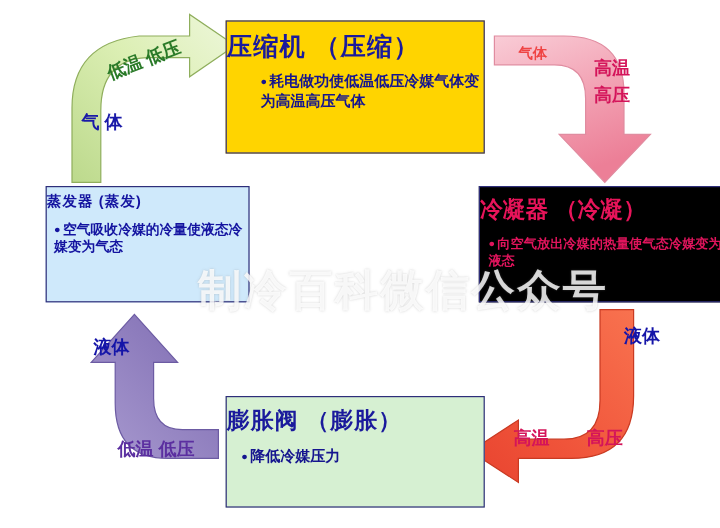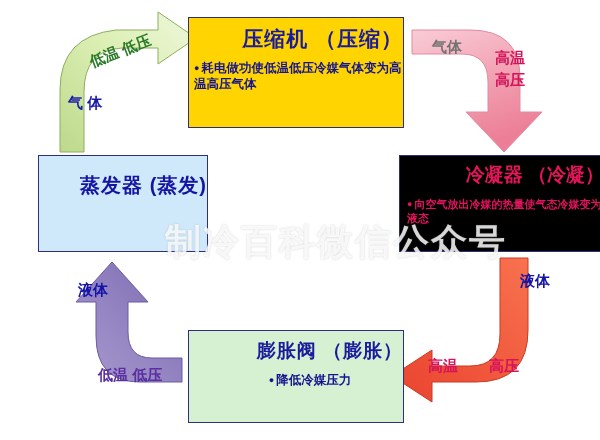--- a/index.html
+++ b/index.html
@@ -19,21 +19,21 @@
     height: 440px;
     background: #ffffff;
     overflow: hidden;
   }
   .box {
     position: absolute;
     box-sizing: border-box;
     border: 1px solid #3a3a8a;
   }
   .box .title {
-    text-align: right;
+    text-align: left;
     font-weight: bold;
     letter-spacing: 1px;
   }
   .box .bullets {
     margin: 0;
     padding: 0;
     list-style: none;
   }
   .box .bullets li {
     font-weight: bold;
@@ -56,21 +56,21 @@
     background: #ffd400;
     border-color: #2e2e7a;
   }
   #box-compressor .title {
     color: #1a1a9c;
     font-size: 21px;
     margin-top: 7px;
   }
   #box-compressor .bullets {
     margin-top: 8px;
-    padding-left: 5px;
+    padding-left: 28px;
   }
   #box-compressor .bullets li {
     color: #15158f;
     font-size: 12.5px;
   }
 
   
   #box-condenser {
     left: 399px;
     top: 155px;
@@ -98,51 +98,49 @@
   #box-evaporator {
     left: 38px;
     top: 155px;
     width: 170px;
     height: 97px;
     background: #cfe9fb;
     border-color: #2e2e7a;
   }
   #box-evaporator .title {
     color: #1414a0;
-    font-size: 20px;
-    margin-top: 16px;
+    font-size: 12px;
+    margin-top: 4px;
   }
   #box-evaporator .bullets {
     margin-top: 8px;
     padding-left: 6px;
   }
   #box-evaporator .bullets li {
     color: #1414a0;
     font-size: 11.5px;
   }
 
   
   #box-expansion {
     left: 188px;
     top: 330px;
     width: 216px;
     height: 93px;
     background: #d6f0d2;
     border-color: #2e2e7a;
-    padding-left: 16px;
   }
   #box-expansion .title {
     color: #1a1a9c;
     font-size: 19px;
     margin-top: 7px;
   }
   #box-expansion .bullets {
     margin-top: 9px;
     padding-left: 12px;
-    text-align: center;
   }
   #box-expansion .bullets li {
     color: #15158f;
     font-size: 12.5px;
     margin-bottom: 11px;
   }
 
   
   .arrow-label {
     position: absolute;
@@ -160,22 +158,22 @@
   #label-gas-left {
     left: 68px;
     top: 94px;
     color: #1a1aa8;
     font-size: 15px;
     text-align: right;
   }
   #label-gas-right {
     left: 432px;
     top: 38px;
-    color: #737373;
-    font-size: 15px;
+    color: #ef4444;
+    font-size: 12px;
   }
   #label-hightemp-highpress-right {
     left: 495px;
     top: 47px;
     color: #d4145a;
     font-size: 15px;
     line-height: 1.45;
   }
   #label-liquid-right {
     left: 520px;
@@ -284,20 +282,23 @@
 
   <div class="box" id="box-condenser">
     <div class="title">冷凝器 （冷凝）</div>
     <ul class="bullets">
       <li>向空气放出冷媒的热量使气态冷媒变为液态</li>
     </ul>
   </div>
 
   <div class="box" id="box-evaporator">
     <div class="title">蒸发器 (蒸发)</div>
+    <ul class="bullets">
+      <li>空气吸收冷媒的冷量使液态冷媒变为气态</li>
+    </ul>
   </div>
 
   <div class="box" id="box-expansion">
     <div class="title">膨胀阀 （膨胀）</div>
     <ul class="bullets">
       <li>降低冷媒压力</li>
     </ul>
   </div>
 
   <div class="arrow-label" id="label-lowtemp-lowpress">低温 低压</div>

